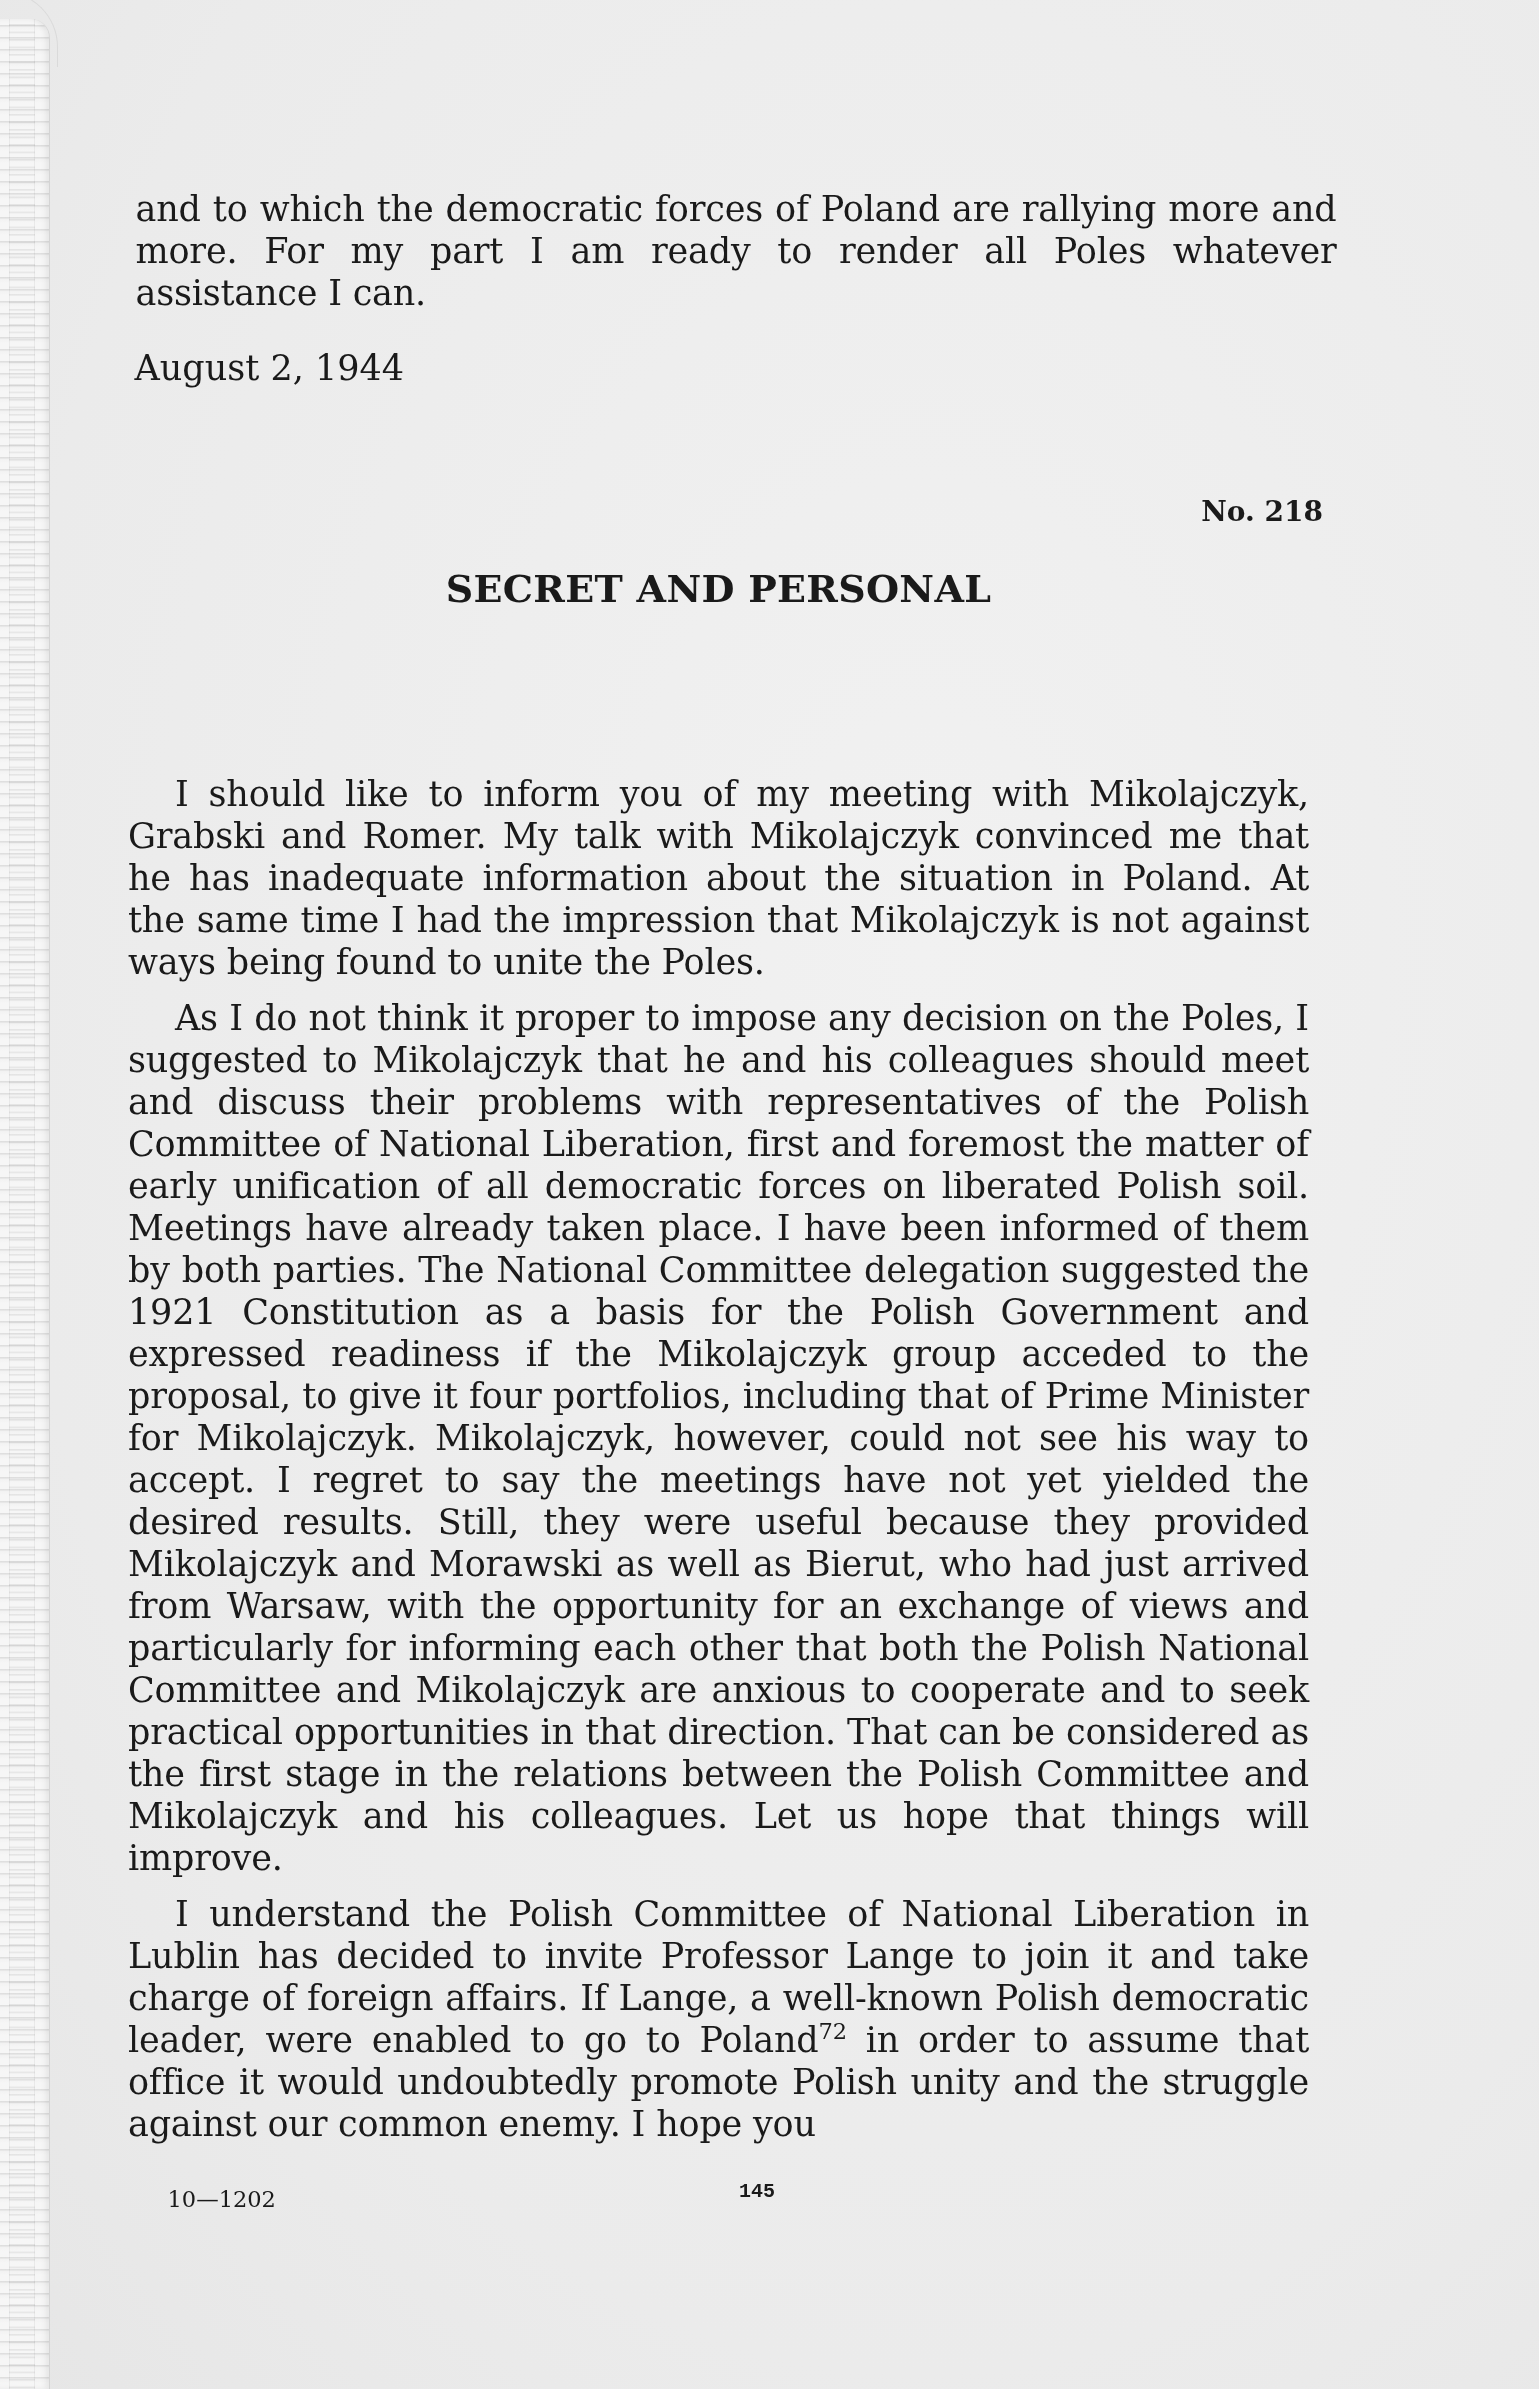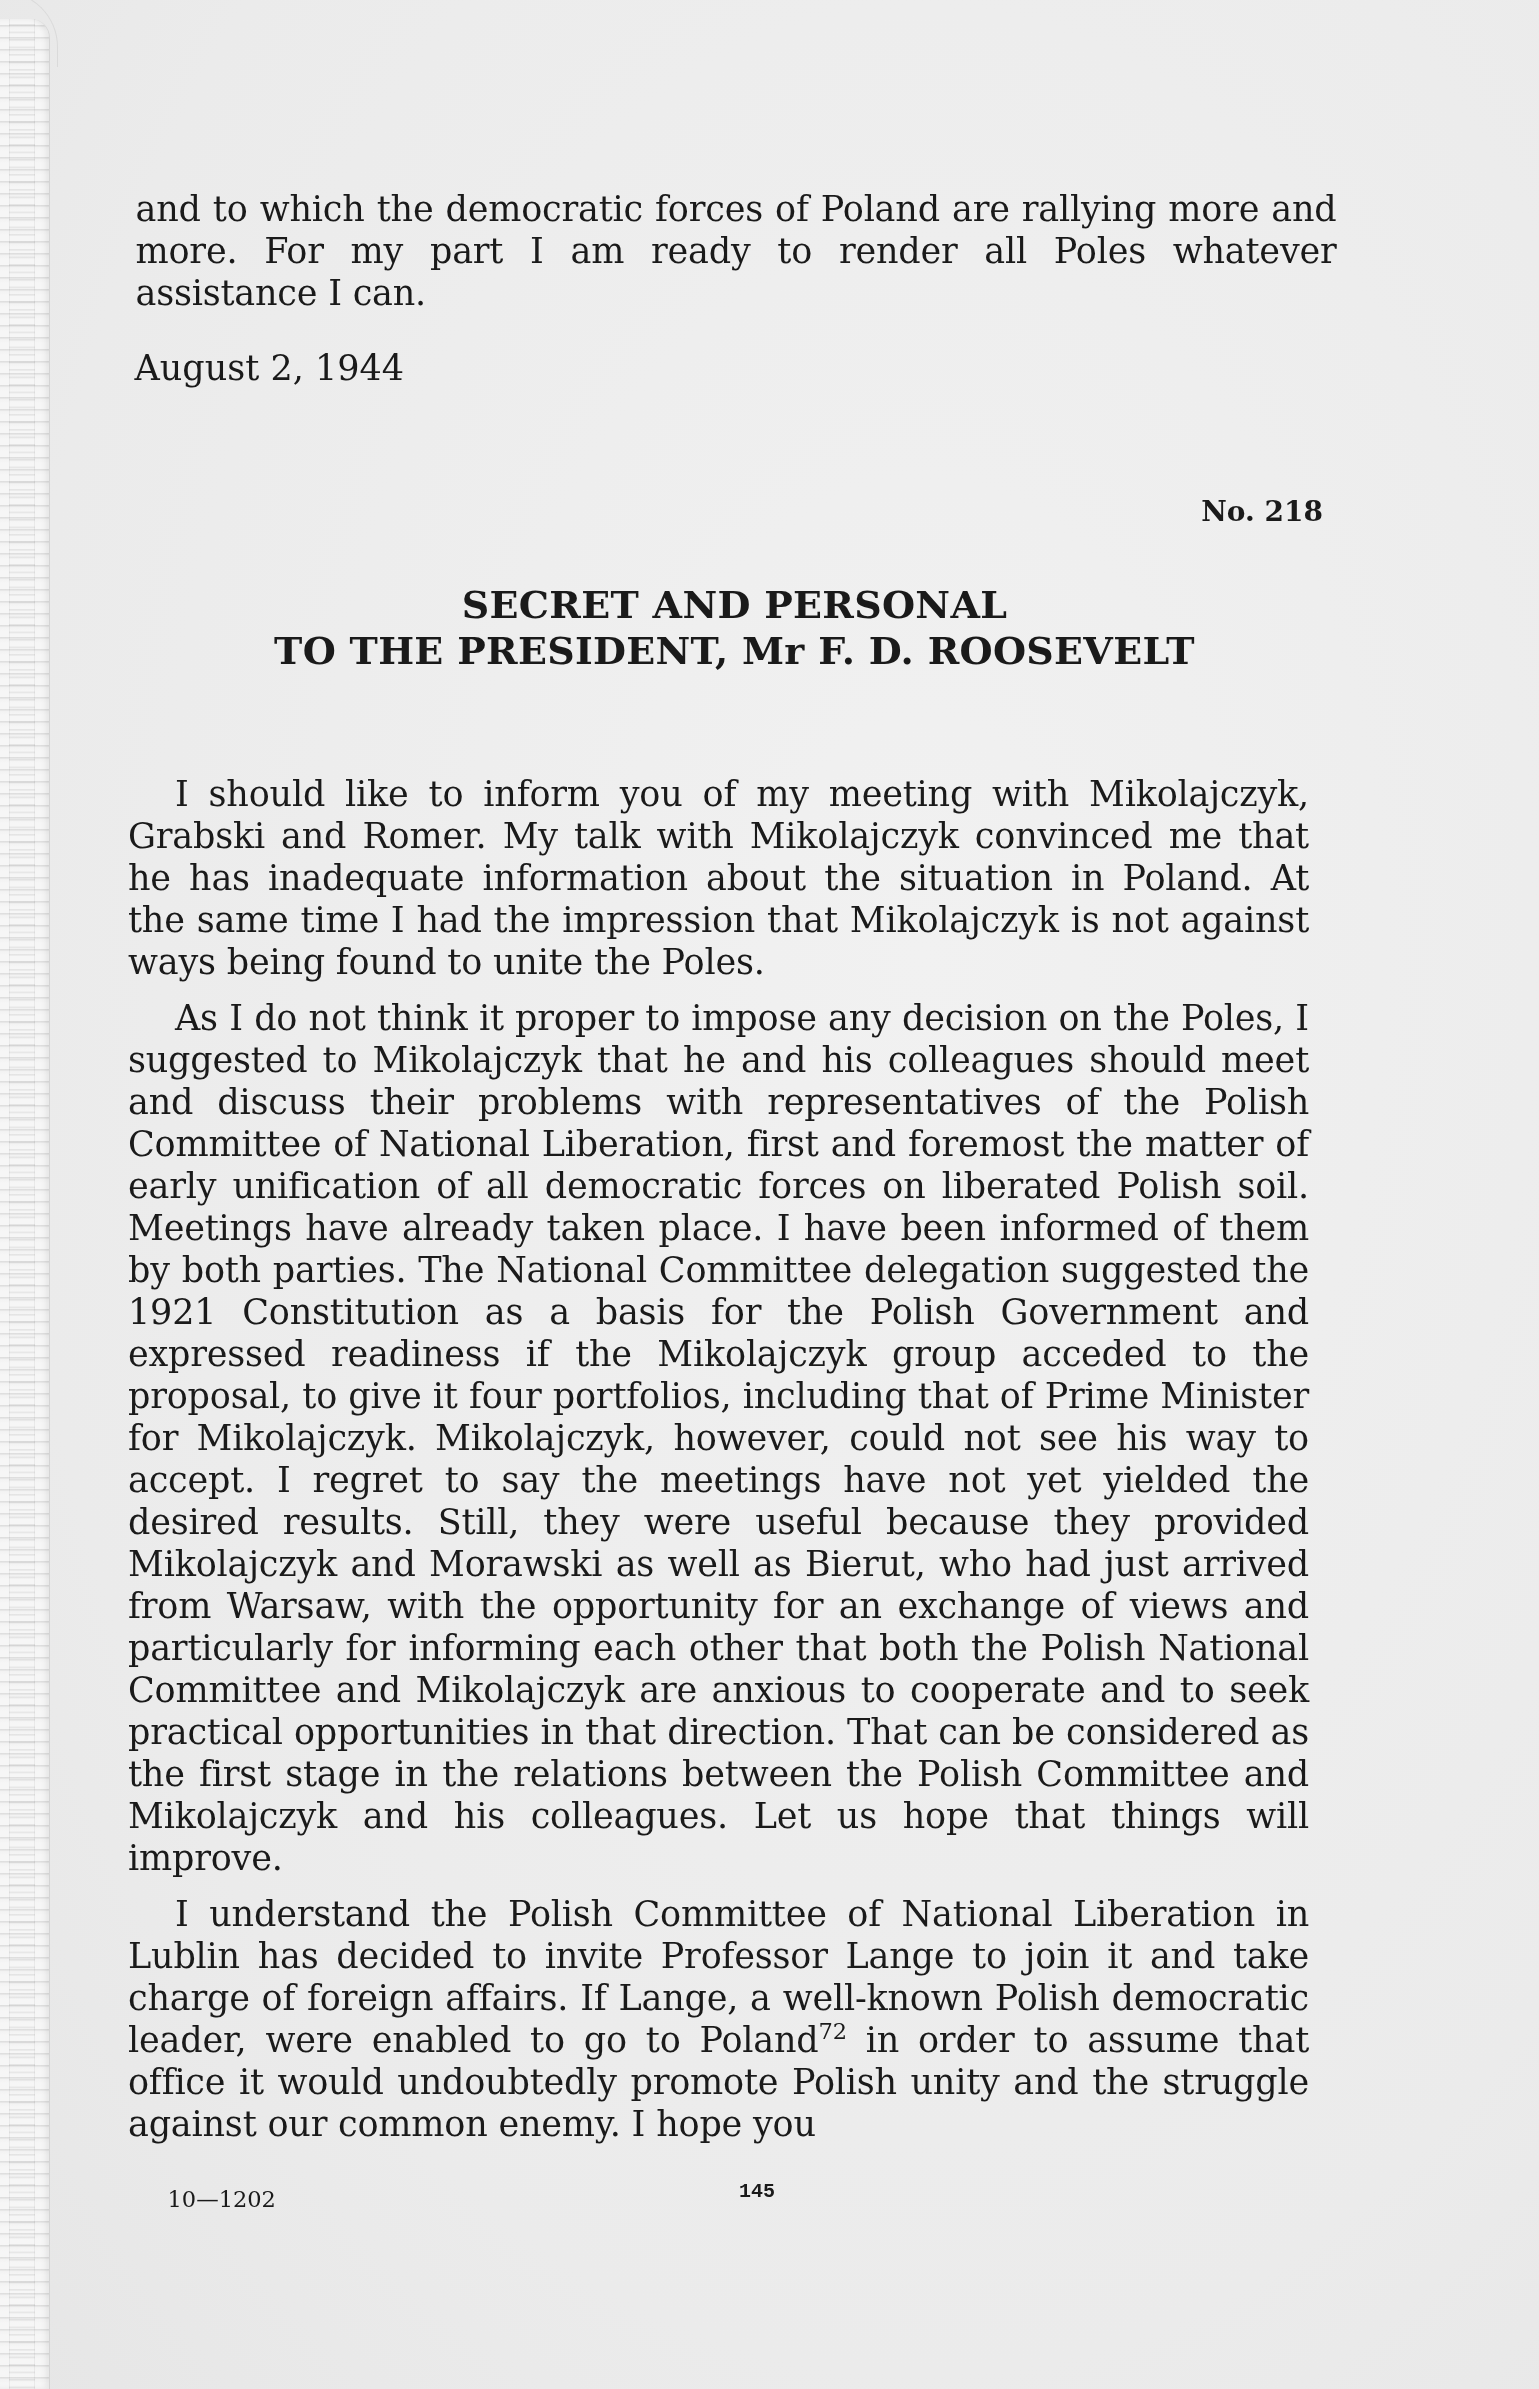--- a/index.html
+++ b/index.html
@@ -93,21 +93,21 @@
     }
     .heading {
       position: absolute;
       top: 566px;
       left: 0;
       width: 1209px;
       text-align: center;
       font-weight: bold;
       font-size: 38px;
       line-height: 46px;
-      margin: 16px;
+      margin: 0;
       letter-spacing: 0.3px;
     }
     .heading span { display: block; }
     .body-text {
       position: absolute;
       top: 759px;
       left: 0;
       width: 1209px;
     }
     .body-text p {
@@ -151,21 +151,20 @@
 
 <div class="column">
   <p class="text opening">and to which the democratic forces of Poland are rallying more and more. For my part I am ready to render all Poles whatever assistance I can.</p>
 
   <p class="date">August 2, 1944</p>
 
   <p class="doc-number">No. 218</p>
 
   <h1 class="heading">
     <span>SECRET AND PERSONAL</span>
-    <span>TO THE PRESIDENT, Mr F. D. ROOSEVELT</span>
   </h1>
 
   <div class="body-text">
     <p class="text">I should like to inform you of my meeting with Mikolajczyk, Grabski and Romer. My talk with Mikolajczyk convinced me that he has inadequate information about the situation in Poland. At the same time I had the impression that Mikolaj­czyk is not against ways being found to unite the Poles.</p>
     <p class="text">As I do not think it proper to impose any decision on the Poles, I suggested to Mikolajczyk that he and his colleagues should meet and discuss their problems with representatives of the Polish Committee of National Liberation, first and foremost the matter of early unification of all democratic forces on liberated Polish soil. Meetings have already taken place. I have been informed of them by both parties. The National Commit­tee delegation suggested the 1921 Constitution as a basis for the Polish Government and expressed readiness if the Mikolaj­czyk group acceded to the proposal, to give it four portfolios, including that of Prime Minister for Mikolajczyk. Mikolajczyk, however, could not see his way to accept. I regret to say the meetings have not yet yielded the desired results. Still, they were useful because they provided Mikolajczyk and Morawski as well as Bierut, who had just arrived from Warsaw, with the opportunity for an exchange of views and particularly for informing each other that both the Polish National Committee and Mikolajczyk are anxious to cooperate and to seek practical opportunities in that direction. That can be considered as the first stage in the relations between the Polish Committee and Mikolajczyk and his colleagues. Let us hope that things will improve.</p>
     <p class="text"><span>I understand the Polish Committee of National Liberation in Lublin has decided to invite Professor Lange to join it and take charge of foreign affairs. If Lange, a well-known Polish de­mocratic leader, were enabled to go to Poland</span><sup>72</sup><span> in order to assume that office it would undoubtedly promote Polish unity and the struggle against our common enemy. I hope you</span></p>
   </div>
 </div>
 
 <div class="footer">

